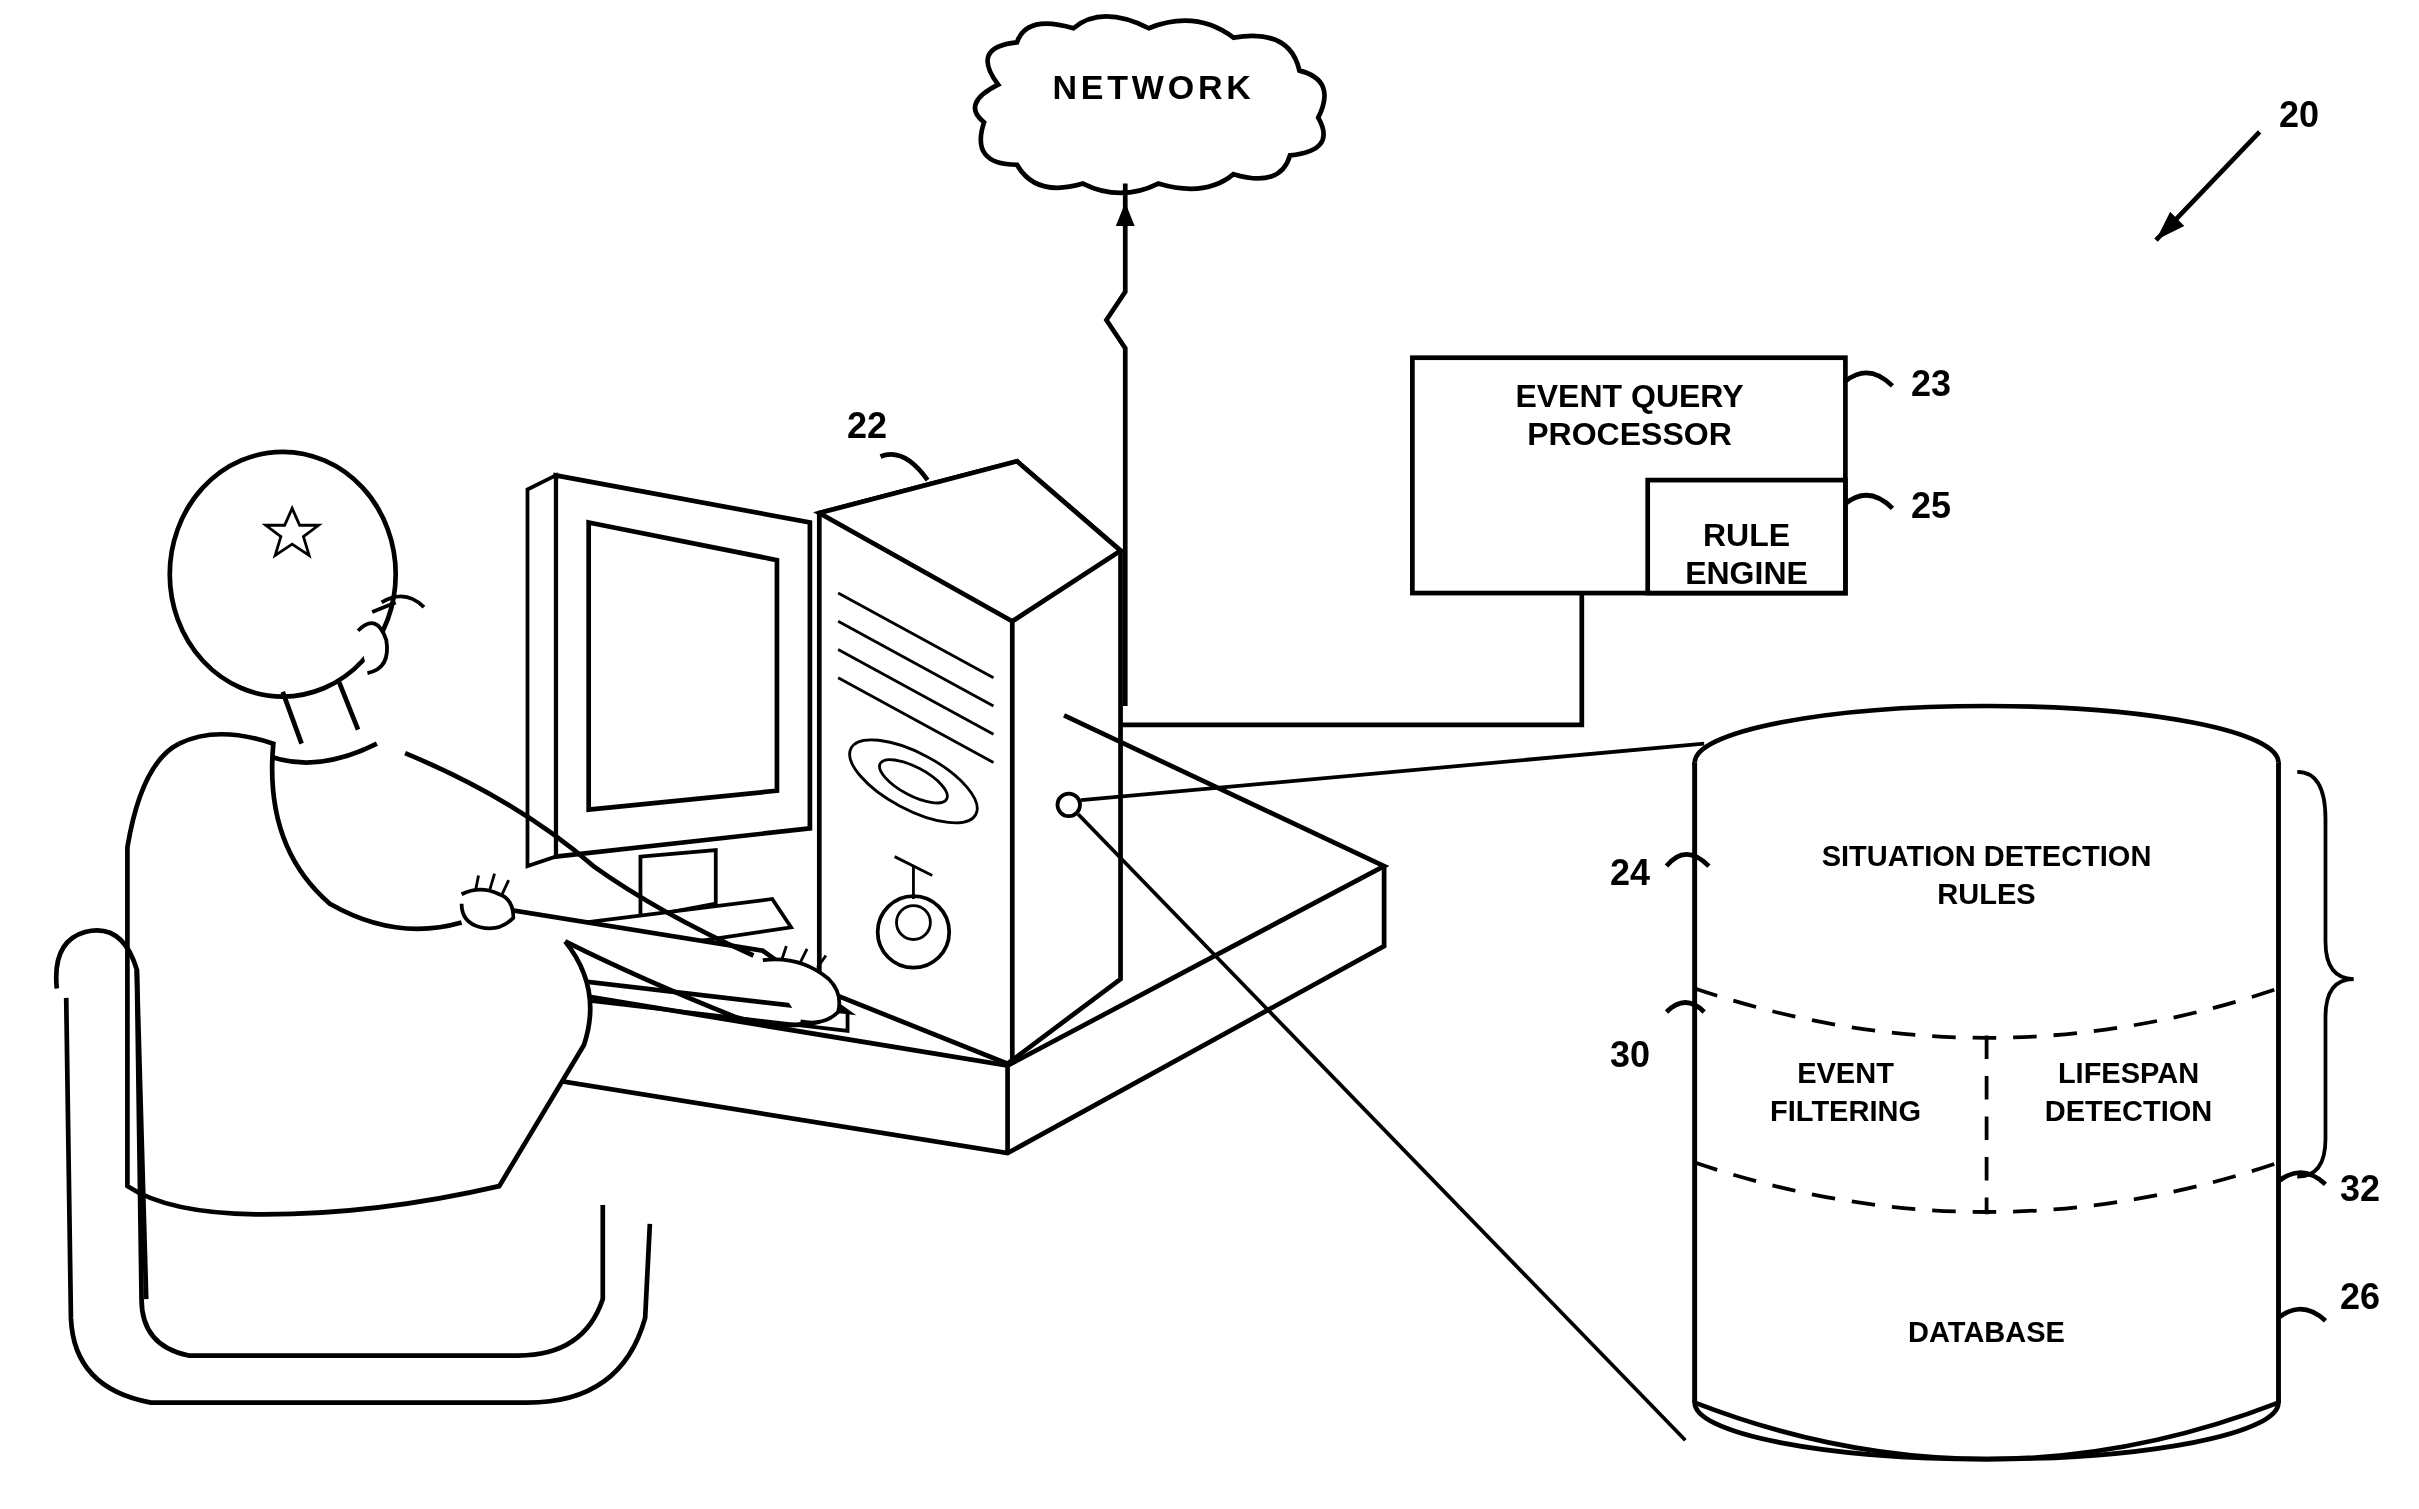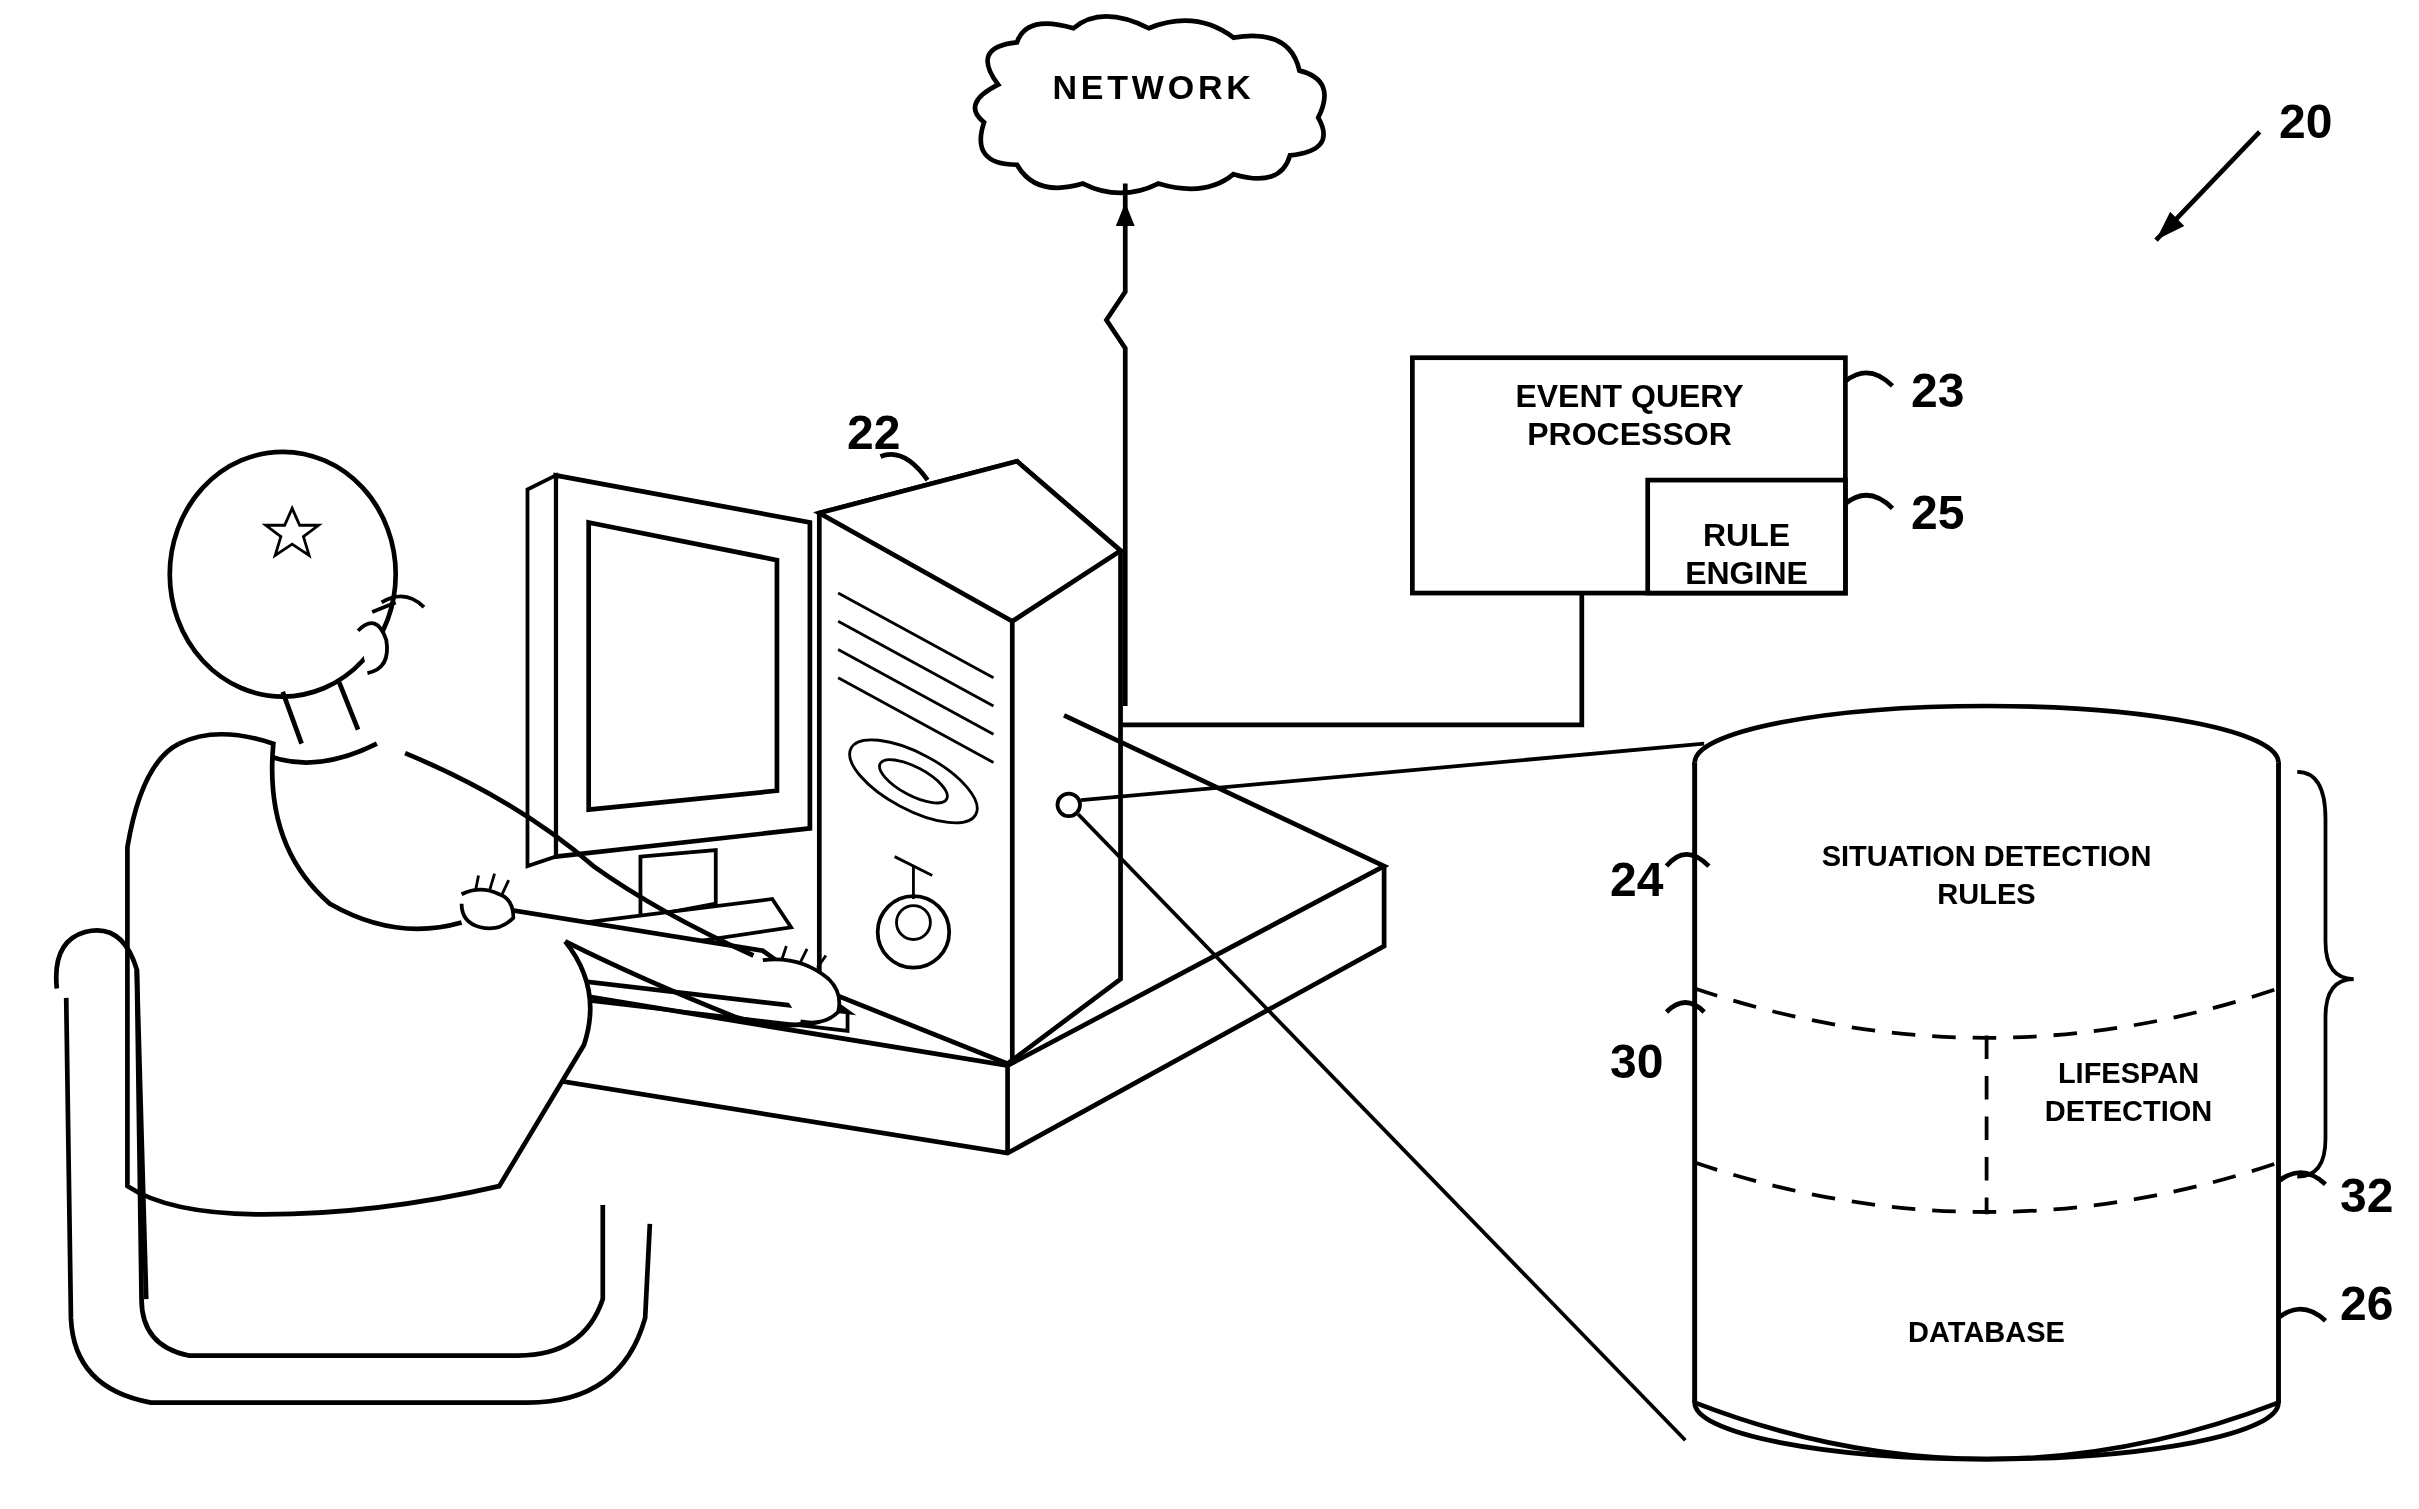--- a/index.html
+++ b/index.html
@@ -22,21 +22,21 @@
     }
     .label {
       position: absolute;
       font-weight: bold;
       color: black;
       text-align: center;
     }
     .ref-num {
       position: absolute;
       font-weight: bold;
-      font-size: 48px;
+      font-size: 36px;
       font-family: Arial, sans-serif;
     }
     .network-text {
       font-size: 34px;
       letter-spacing: 3.8px;
       font-weight: bold;
     }
     .box-text {
       font-size: 32px;
       font-weight: bold;
@@ -188,17 +188,18 @@
   <div class="ref-num" style="left:1911px; top:485px;">25</div>
   <div class="ref-num" style="left:1610px; top:852px;">24</div>
   <div class="ref-num" style="left:1610px; top:993px;margin-top:41px;">30</div>
   <div class="ref-num" style="left:2340px; top:1168px;">32</div>
   <div class="ref-num" style="left:2340px; top:1276px;">26</div>
 
   <div class="label box-text" style="left:1441px; top:377px; width:377px;">EVENT QUERY PROCESSOR</div>
   <div class="label box-text" style="left:1657px; top:516px; width:179px;">RULE ENGINE</div>
 
   <div class="label cylinder-text" style="left:1789px; top:838px; width:395px;">SITUATION DETECTION RULES</div>
+  <div class="label cylinder-text" style="left:1723px; top:1055px; width:245px;">EVENT FILTERING</div>
   <div class="label cylinder-text" style="left:2006px; top:1055px; width:245px;">LIFESPAN DETECTION</div>
   <div class="label cylinder-text" style="left:1836px; top:1314px; width:301px;">DATABASE</div>
 
 </div>
 
 
 </body></html>

